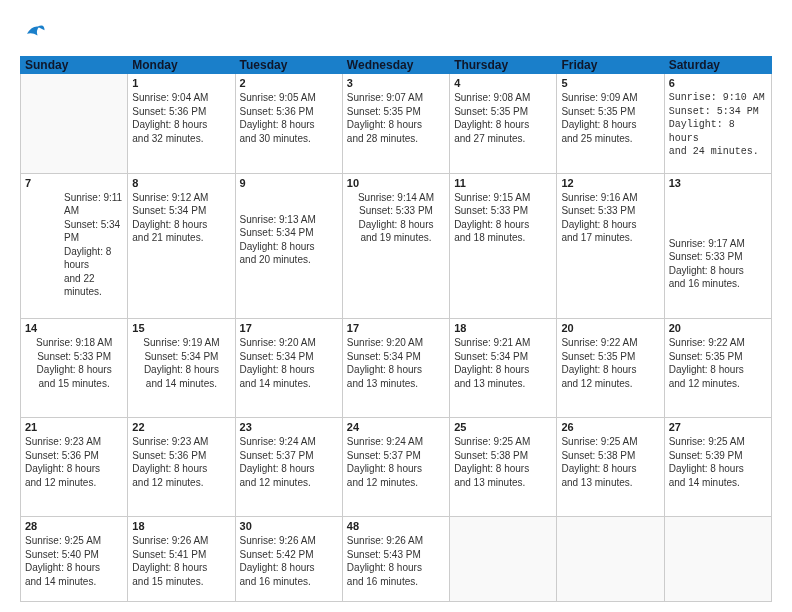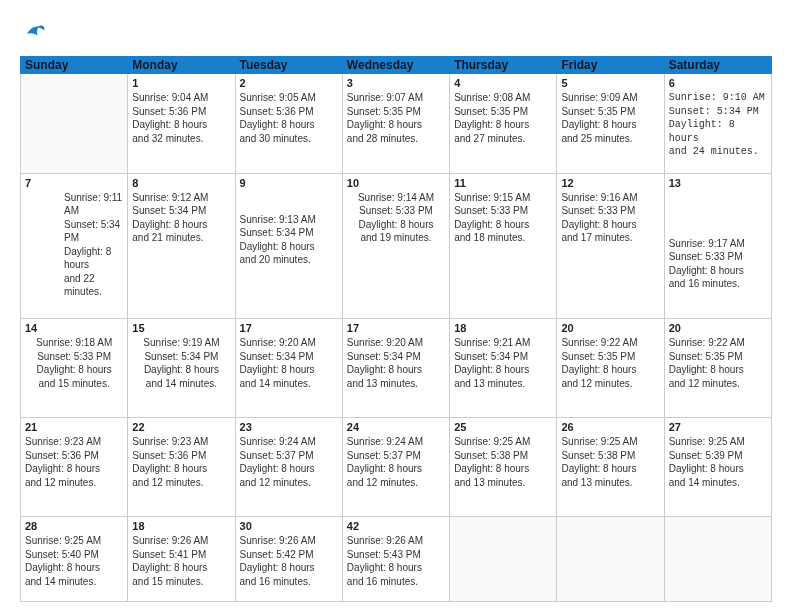--- a/index.html
+++ b/index.html
@@ -343,21 +343,21 @@
 and 15 minutes.</div>
           </td>
           <td>
             <span class="day-num">30</span>
             <div class="day-info" style="white-space: pre-line;">Sunrise: 9:26 AM
 Sunset: 5:42 PM
 Daylight: 8 hours
 and 16 minutes.</div>
           </td>
           <td>
-            <span class="day-num">42</span>
+            <span class="day-num">48</span>
             <div class="day-info" style="white-space: pre-line;">Sunrise: 9:26 AM
 Sunset: 5:43 PM
 Daylight: 8 hours
 and 16 minutes.</div>
           </td>
           <td class="empty-cell"></td>
           <td class="empty-cell"></td>
           <td class="empty-cell"></td>
         </tr>
       </tbody>

